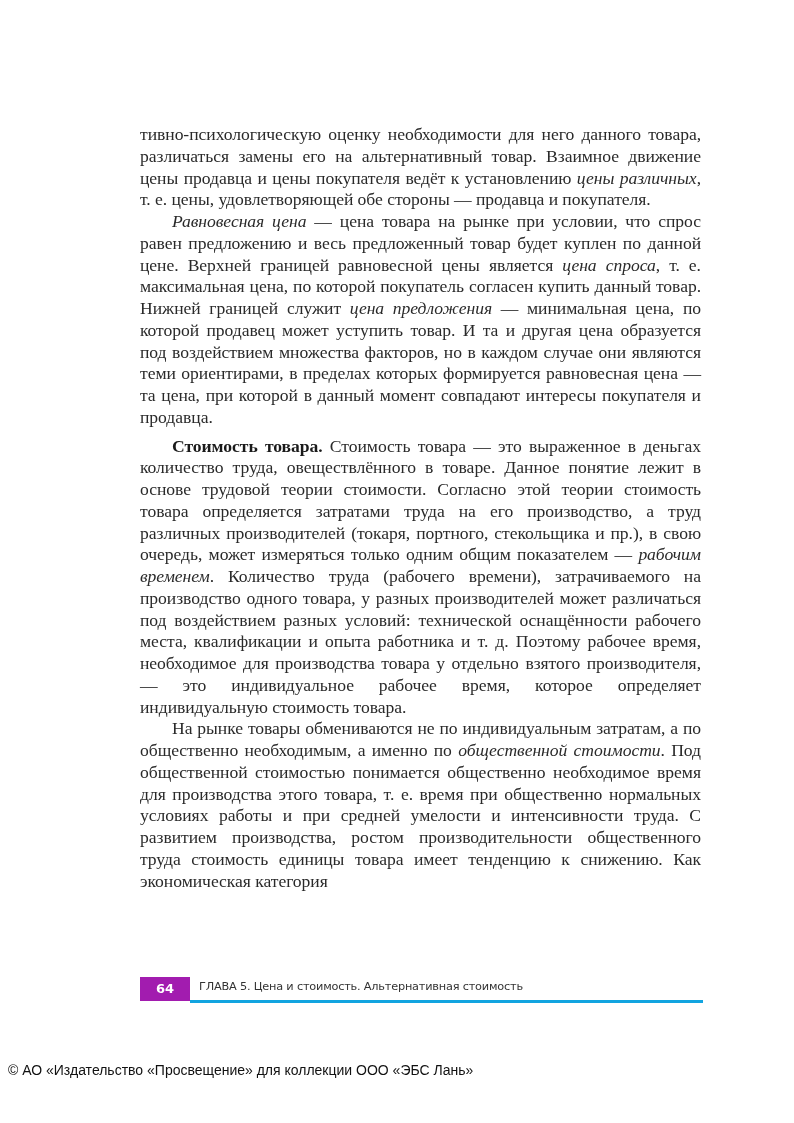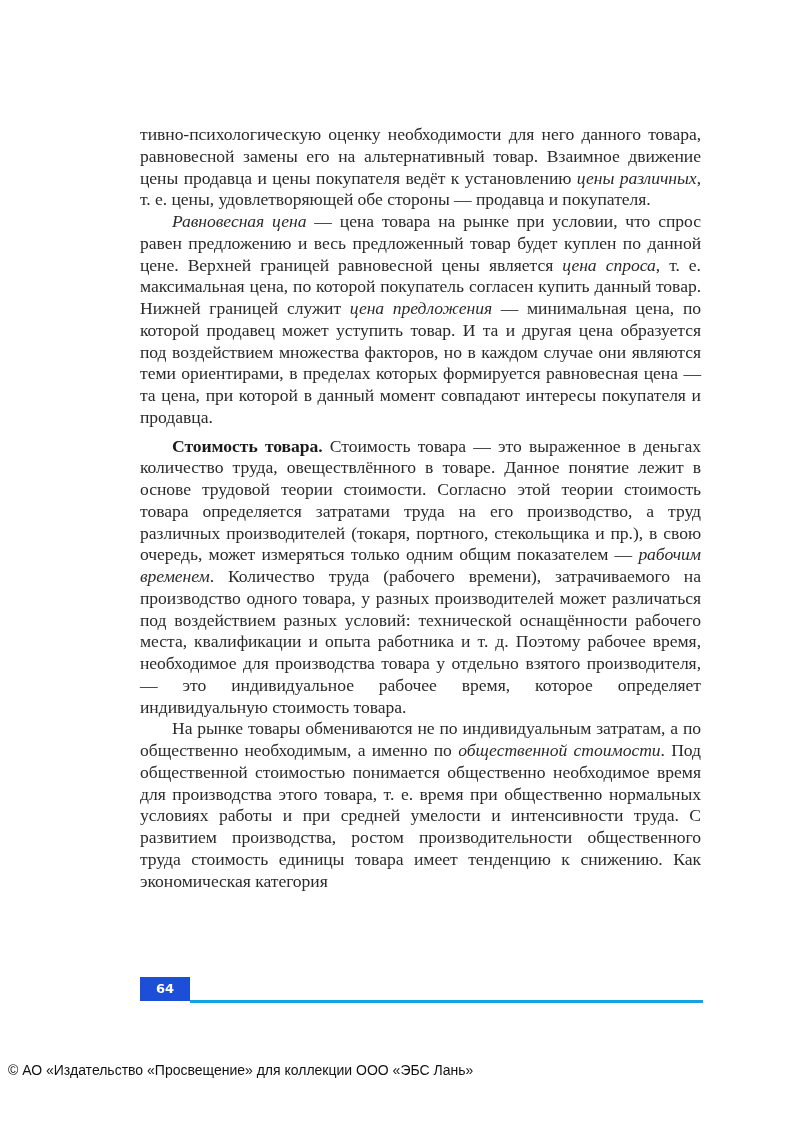--- a/index.html
+++ b/index.html
@@ -18,21 +18,21 @@
   .column p { margin: 0; }
   .column p.indent { text-indent: 32px; }
   .column p.gap { margin-top: 7px; }
   .column em { font-style: italic; }
   .column strong { font-weight: bold; color: #1a1a1a; }
   .footer-band {
     position: absolute; left: 140px; top: 977px; width: 563px; height: 26px;
   }
   .page-num {
     position: absolute; left: 0; top: 0; width: 50px; height: 24px;
-    background: #1d4ed8; color: #ffffff;
+    background: #a21caf; color: #ffffff;
     font-family: "DejaVu Sans", sans-serif; font-weight: bold; font-size: 13px;
     line-height: 24px; text-align: center;
   }
   .chapter-title {
     position: absolute; left: 59px; top: 3px;
     font-family: "DejaVu Sans", sans-serif; font-size: 11.3px; color: #333333;
     letter-spacing: -0.2px; white-space: nowrap;
   }
   .rule {
     position: absolute; left: 50px; top: 23px; width: 513px; height: 3px;
@@ -42,24 +42,25 @@
     position: absolute; left: 8px; top: 1050px;
     font-family: "Liberation Sans", sans-serif; font-size: 14px; color: #111111;
     white-space: nowrap;
     margin-top: 12px;
   }
 </style>
 </head>
 <body>
 
 <div class="column" id="text-column">
-    <p><span>тивно-психологическую оценку необходимости для него данного товара, равновесной замены его на альтернативный товар. Взаим­ное движение цены продавца и цены покупателя ведёт к установле­нию </span><em>цены различных</em><span>, т. е. цены, удовлетворяющей обе стороны — про­давца и покупателя.</span></p>
+    <p><span>тивно-психологическую оценку необходимости для него данного товара, различаться замены его на альтернативный товар. Взаим­ное движение цены продавца и цены покупателя ведёт к установле­нию </span><em>цены различных</em><span>, т. е. цены, удовлетворяющей обе стороны — про­давца и покупателя.</span></p>
     <p class="indent"><em>Равновесная цена</em><span> — цена товара на рынке при условии, что спрос равен предложению и весь предложенный товар будет ку­плен по данной цене. Верхней границей равновесной цены явля­ется </span><em>цена спроса</em><span>, т. е. максимальная цена, по которой покупатель согласен купить данный товар. Нижней границей служит </span><em>цена предложения</em><span> — минимальная цена, по которой продавец может уступить товар. И та и другая цена образуется под воздействием множества факторов, но в каждом случае они являются теми ориен­тирами, в пределах которых формируется равновесная цена — та цена, при которой в данный момент совпадают интересы покупате­ля и продавца.</span></p>
     <p class="indent gap"><strong>Стоимость товара.</strong><span> Стоимость товара — это выраженное в день­гах количество труда, овеществлённого в товаре. Данное понятие лежит в основе трудовой теории стоимости. Согласно этой теории стоимость товара определяется затратами труда на его производст­во, а труд различных производителей (токаря, портного, стеколь­щика и пр.), в свою очередь, может измеряться только одним об­щим показателем — </span><em>рабочим временем</em><span>. Количество труда (рабочего времени), затрачиваемого на производство одного товара, у разных производителей может различаться под воздействием разных усло­вий: технической оснащённости рабочего места, квалификации и опыта работника и т. д. Поэтому рабочее время, необходимое для производства товара у отдельно взятого производителя, — это ин­дивидуальное рабочее время, которое определяет индивидуальную стоимость товара.</span></p>
     <p class="indent"><span>На рынке товары обмениваются не по индивидуальным затра­там, а по общественно необходимым, а именно по </span><em>общественной стоимости</em><span>. Под общественной стоимостью понимается обществен­но необходимое время для производства этого товара, т. е. время при общественно нормальных условиях работы и при средней уме­лости и интенсивности труда. С развитием производства, ростом производительности общественного труда стоимость единицы то­вара имеет тенденцию к снижению. Как экономическая категория</span></p>
   </div>
 
 <div class="footer-band">
   <div class="page-num">64</div>
+  <div class="chapter-title">ГЛАВА 5.  Цена и стоимость. Альтернативная стоимость</div>
   <div class="rule"></div>
 </div>
 
 <div class="copyright">© АО «Издательство «Просвещение» для коллекции ООО «ЭБС Лань»</div>
 
 </body></html>

